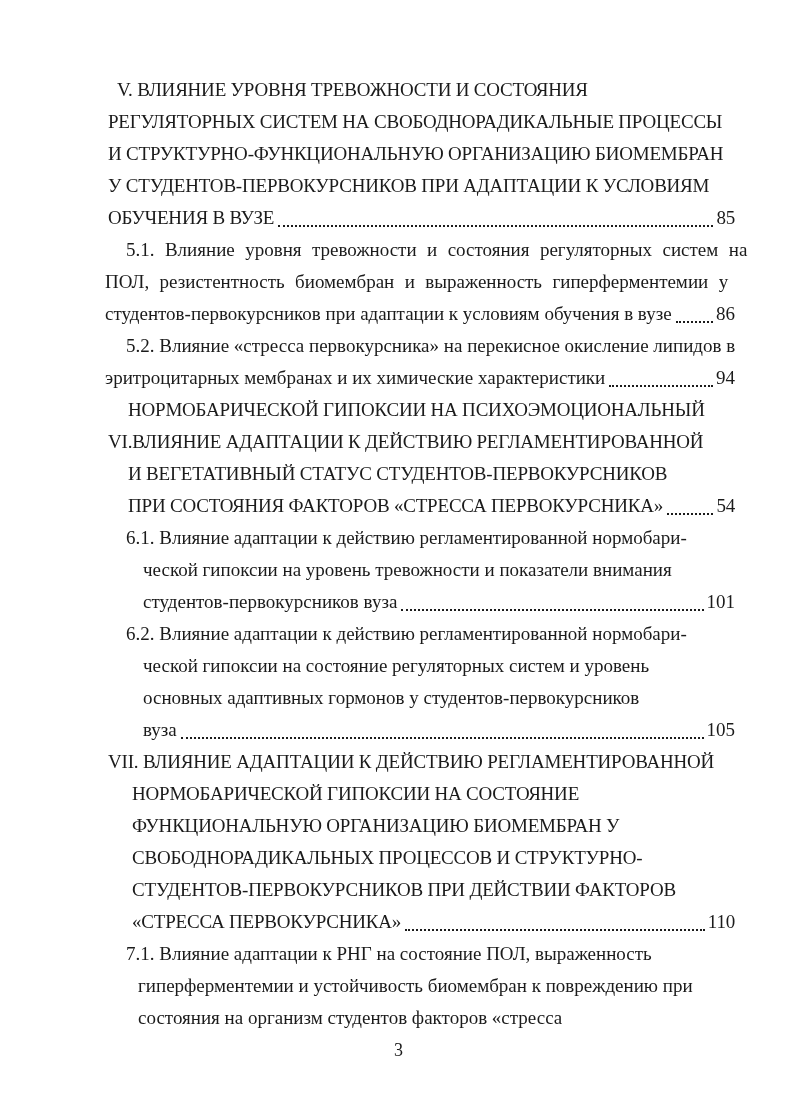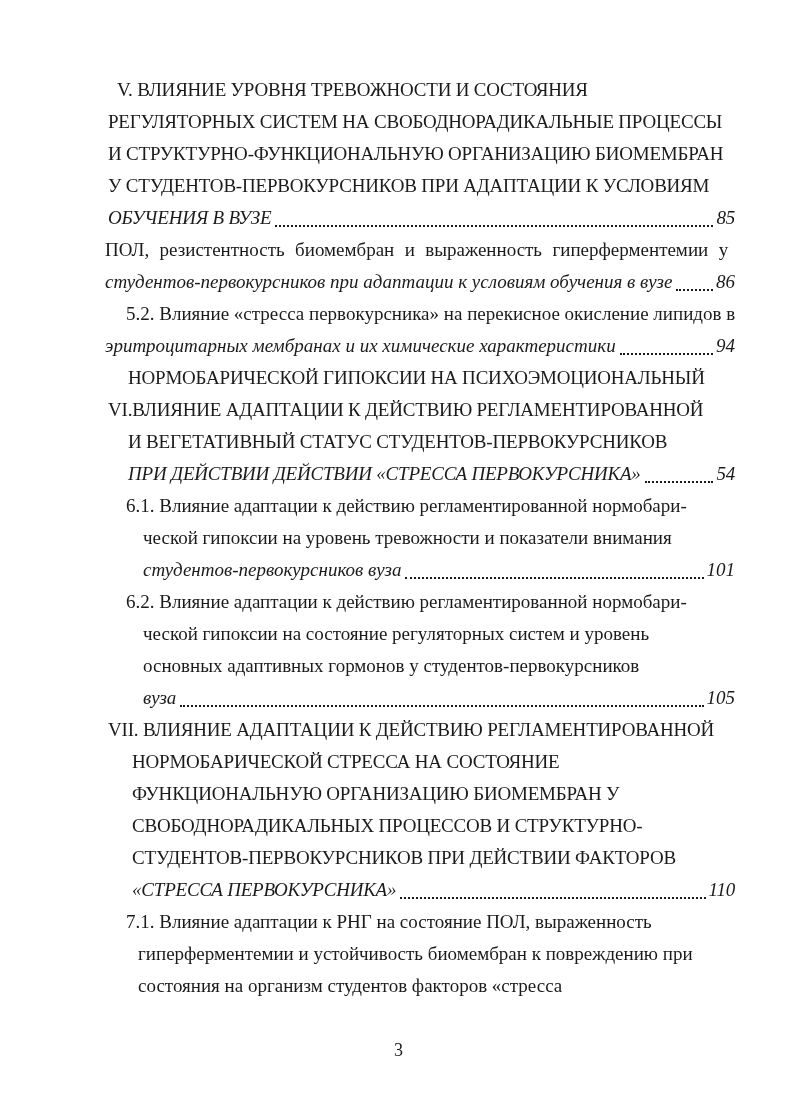--- a/index.html
+++ b/index.html
@@ -24,21 +24,21 @@
   }
   .caps{font-size:19px;letter-spacing:-0.2px;}
   .ws{word-spacing:0.30em;}
   .i-a{padding-left:12px;}
   .i-b{padding-left:3px;}
   .i-c{padding-left:23px;}
   .i-e{padding-left:27px;}
   .i-n{padding-left:21px;}
   .i-d{padding-left:38px;}
   .i-d2{padding-left:33px;}
-  .lead{display:flex;font-style:italic;}
+  .lead{display:flex;}
   .lead .t{white-space:nowrap;}
   .lead .dots{
     flex:1;
     min-width:10px;
     align-self:flex-end;
     border-bottom:2px dotted #1b1b1b;
     margin:0 3px 7px 4px;
   }
   .lead .pg{white-space:nowrap;text-align:center;}
   .footer{
@@ -57,39 +57,40 @@
     <div class="ln caps i-a">V. ВЛИЯНИЕ УРОВНЯ ТРЕВОЖНОСТИ И СОСТОЯНИЯ</div>
     <div class="ln caps i-b">РЕГУЛЯТОРНЫХ СИСТЕМ НА СВОБОДНОРАДИКАЛЬНЫЕ ПРОЦЕССЫ</div>
     <div class="ln caps i-b">И СТРУКТУРНО-ФУНКЦИОНАЛЬНУЮ ОРГАНИЗАЦИЮ БИОМЕМБРАН</div>
     <div class="ln caps i-b">У СТУДЕНТОВ-ПЕРВОКУРСНИКОВ  ПРИ АДАПТАЦИИ К УСЛОВИЯМ</div>
     <div class="ln caps i-b lead">
       <span class="t">ОБУЧЕНИЯ В ВУЗЕ</span>
       <span class="dots"></span>
       <span class="pg">85</span>
     </div>
 
+    <div class="ln i-n ws">5.1. Влияние уровня тревожности и состояния регуляторных систем на</div>
     <div class="ln ws">ПОЛ, резистентность биомембран и выраженность гиперферментемии у</div>
     <div class="ln lead">
       <span class="t">студентов-первокурсников при адаптации к условиям обучения в вузе</span>
       <span class="dots"></span>
       <span class="pg">86</span>
     </div>
 
     <div class="ln i-n">5.2. Влияние «стресса первокурсника» на перекисное окисление липидов в</div>
     <div class="ln lead">
       <span class="t">эритроцитарных мембранах и их химические характеристики</span>
       <span class="dots"></span>
       <span class="pg">94</span>
     </div>
 
     <div class="ln caps i-c">НОРМОБАРИЧЕСКОЙ ГИПОКСИИ НА ПСИХОЭМОЦИОНАЛЬНЫЙ</div>
     <div class="ln caps i-b">VI.ВЛИЯНИЕ АДАПТАЦИИ К ДЕЙСТВИЮ РЕГЛАМЕНТИРОВАННОЙ</div>
     <div class="ln caps i-c">И ВЕГЕТАТИВНЫЙ СТАТУС СТУДЕНТОВ-ПЕРВОКУРСНИКОВ</div>
     <div class="ln caps i-c lead">
-      <span class="t">ПРИ ДЕЙСТВИИ ДЕЙСТВИИ «СТРЕССА ПЕРВОКУРСНИКА»</span>
+      <span class="t">ПРИ СОСТОЯНИЯ ФАКТОРОВ «СТРЕССА ПЕРВОКУРСНИКА»</span>
       <span class="dots"></span>
       <span class="pg">54</span>
     </div>
 
     <div class="ln i-n">6.1. Влияние адаптации к действию регламентированной нормобари-</div>
     <div class="ln i-d">ческой гипоксии на уровень тревожности и показатели внимания</div>
     <div class="ln i-d lead">
       <span class="t">студентов-первокурсников вуза</span>
       <span class="dots"></span>
       <span class="pg">101</span>
@@ -98,21 +99,21 @@
     <div class="ln i-n">6.2. Влияние адаптации к действию регламентированной нормобари-</div>
     <div class="ln i-d">ческой гипоксии на состояние регуляторных систем и уровень</div>
     <div class="ln i-d">основных адаптивных гормонов у студентов-первокурсников</div>
     <div class="ln i-d lead">
       <span class="t">вуза</span>
       <span class="dots"></span>
       <span class="pg">105</span>
     </div>
 
     <div class="ln caps i-b">VII. ВЛИЯНИЕ АДАПТАЦИИ К ДЕЙСТВИЮ РЕГЛАМЕНТИРОВАННОЙ</div>
-    <div class="ln caps i-e">НОРМОБАРИЧЕСКОЙ СТРЕССА НА СОСТОЯНИЕ</div>
+    <div class="ln caps i-e">НОРМОБАРИЧЕСКОЙ ГИПОКСИИ НА СОСТОЯНИЕ</div>
     <div class="ln caps i-e">ФУНКЦИОНАЛЬНУЮ ОРГАНИЗАЦИЮ БИОМЕМБРАН У</div>
     <div class="ln caps i-e">СВОБОДНОРАДИКАЛЬНЫХ ПРОЦЕССОВ И СТРУКТУРНО-</div>
     <div class="ln caps i-e">СТУДЕНТОВ-ПЕРВОКУРСНИКОВ  ПРИ ДЕЙСТВИИ ФАКТОРОВ</div>
     <div class="ln caps i-e lead">
       <span class="t">«СТРЕССА ПЕРВОКУРСНИКА»</span>
       <span class="dots"></span>
       <span class="pg">110</span>
     </div>
 
     <div class="ln i-n">7.1. Влияние адаптации к РНГ на состояние ПОЛ, выраженность</div>

